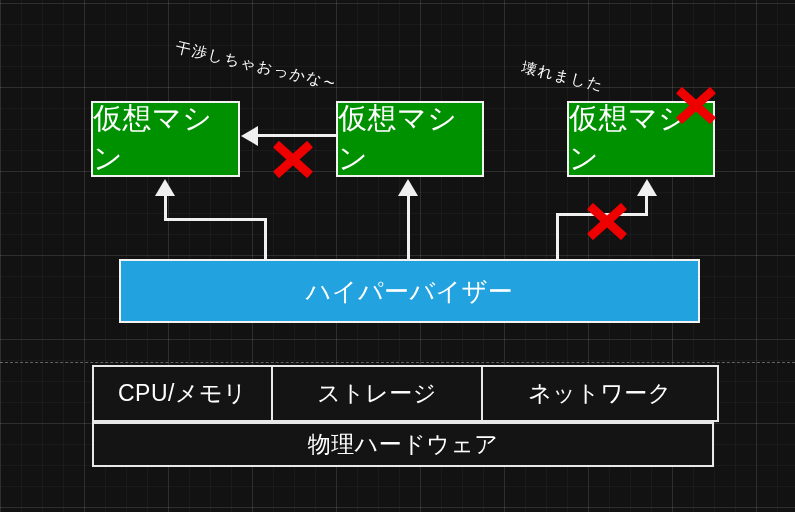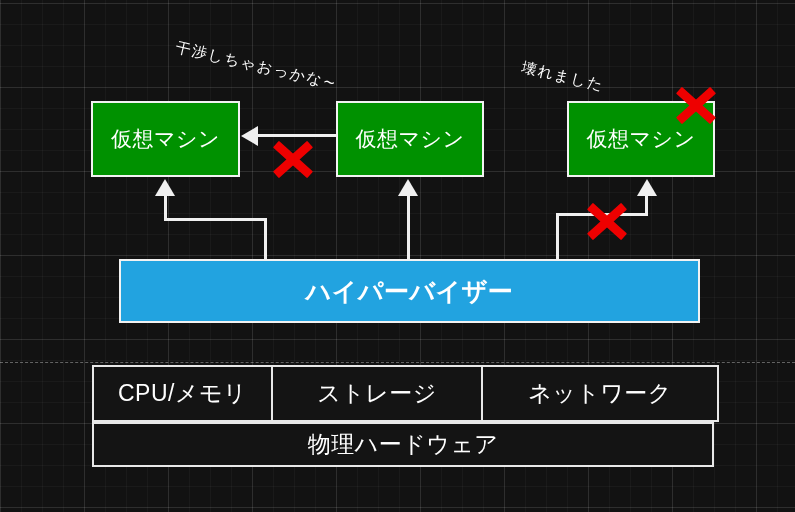--- a/index.html
+++ b/index.html
@@ -26,21 +26,21 @@
   
   .vm-box {
     position: absolute;
     background: #009100;
     border: 2px solid #f2f2f2;
     box-sizing: border-box;
     display: flex;
     align-items: center;
     justify-content: center;
     color: #ffffff;
-    font-size: 21px;
+    font-size: 29px;
     letter-spacing: 0.5px;
   }
   .hypervisor-box {
     position: absolute;
     background: #22a3e0;
     border: 2px solid #f2f2f2;
     box-sizing: border-box;
     display: flex;
     align-items: center;
     justify-content: center;
@@ -163,21 +163,21 @@
   <div class="xmark" style="left:673px; top:82px; width:46px; height:46px;">
     <span class="a"></span>
     <span class="b"></span>
   </div>
 
   <div class="xmark" style="left:584px; top:198px; width:46px; height:46px;">
     <span class="a"></span>
     <span class="b"></span>
   </div>
 
-  <div class="hypervisor-box" style="left:119px; top:259px; width:581px; height:64px;font-weight:bold;">
+  <div class="hypervisor-box" style="left:119px; top:259px; width:581px; height:64px;">
     <span>ハイパーバイザー</span>
   </div>
 
   <div class="dashed-sep" style="top:362px;"></div>
 
   <div class="hw-cell" style="left:271px; top:365px; width:212px; height:57px;">
     <span>ストレージ</span>
   </div>
 
   <div class="hw-cell" style="left:92px; top:365px; width:181px; height:57px;">

